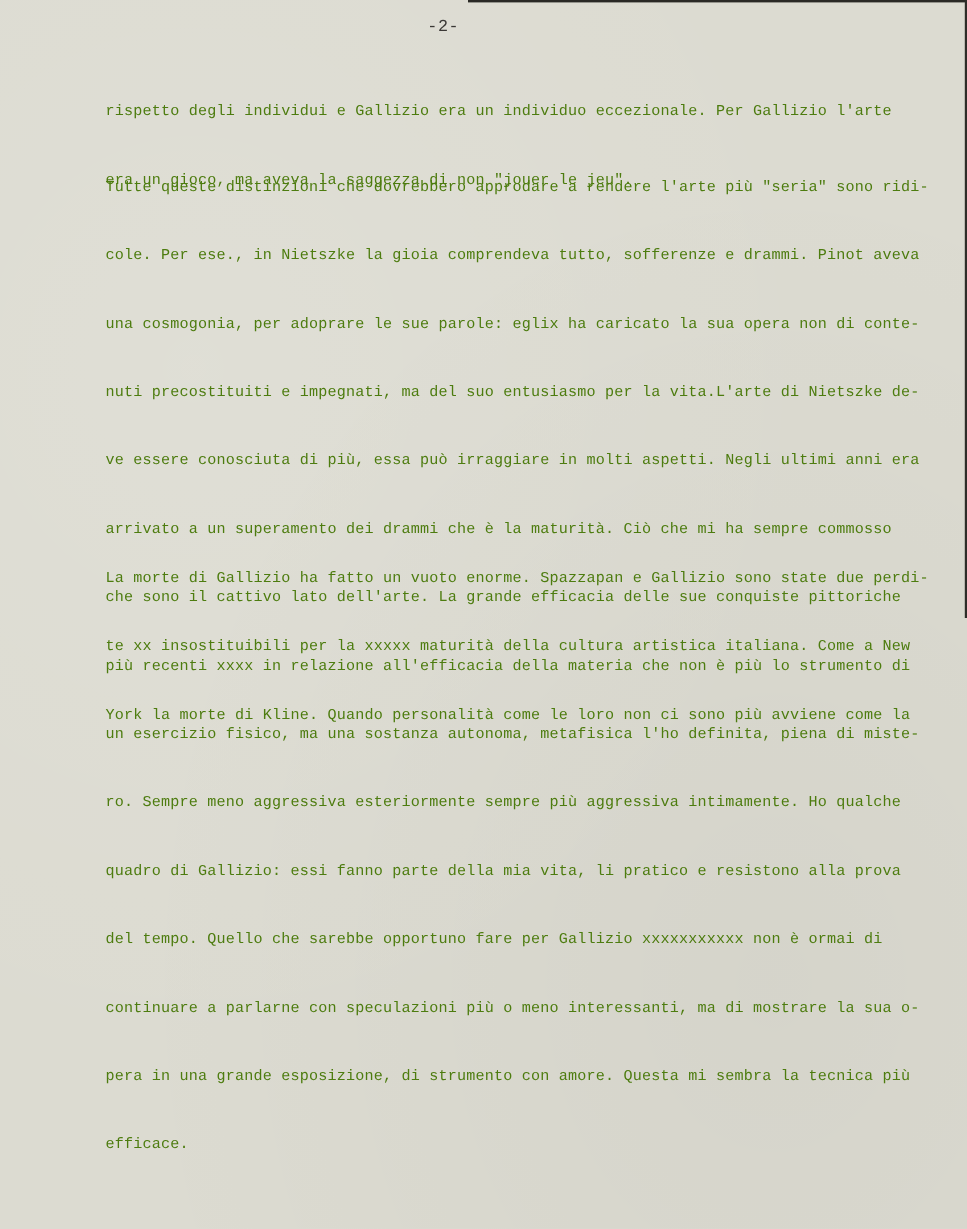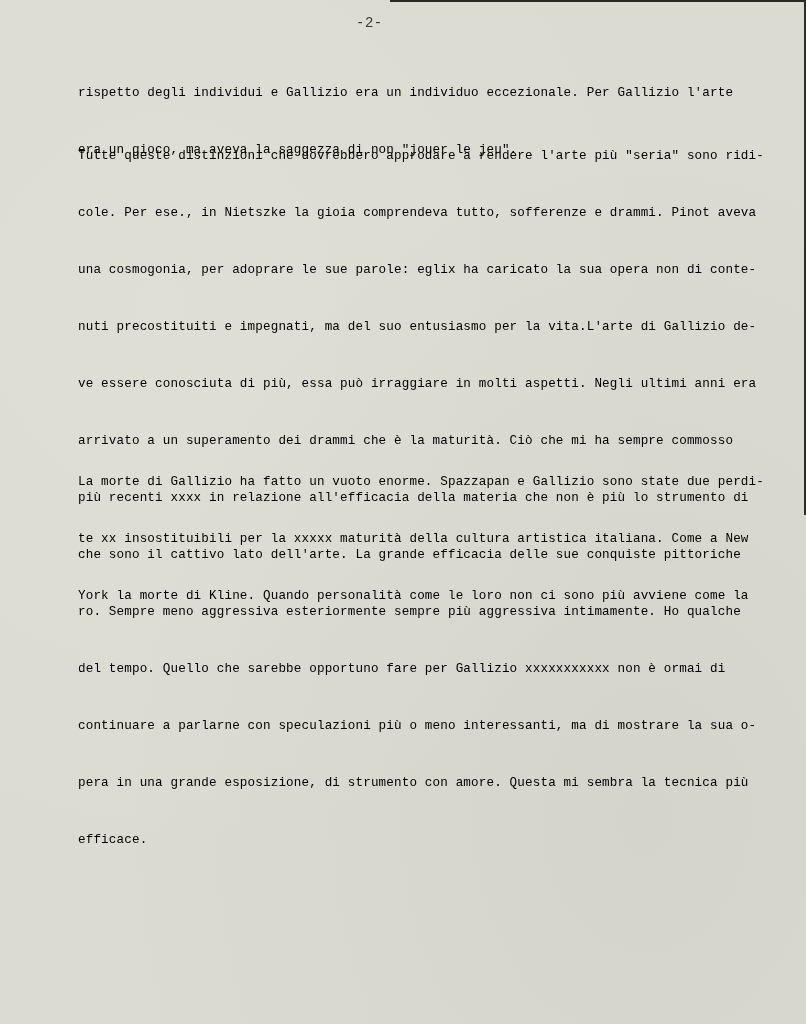--- a/index.html
+++ b/index.html
@@ -37,27 +37,27 @@
     .page-number {
       position: absolute;
       left: 356px;
       top: 15px;
       font-size: 14px;
       letter-spacing: 0.5px;
       color: #3a3835;
     }
     .paragraph {
       position: absolute;
-      left: 78px;
+      left: 88px;
       margin: 0;
       font-size: 12.6px;
       line-height: 19px;
       letter-spacing: 0.15px;
       white-space: pre;
-      color: #000000;
+      color: #4d7c0f;
       font-family: Liberation Mono, monospace;
     }
     .p1 { top: 46px; }
     .p2 { top: 109px; }
     .p3 { top: 435px; }
     .line {
       display: block;
       height: 19px;
     }
   </style>
@@ -71,26 +71,28 @@
 
 <div class="paragraph p1">
   <span class="line">rispetto degli individui e Gallizio era un individuo eccezionale. Per Gallizio l'arte</span>
   <span class="line">era un gioco, ma aveva la saggezza di non "jouer le jeu".</span>
 </div>
 
 <div class="paragraph p2">
   <span class="line">Tutte queste distinzioni che dovrebbero approdare a rendere l'arte più "seria" sono ridi-</span>
   <span class="line">cole. Per ese., in Nietszke la gioia comprendeva tutto, sofferenze e drammi. Pinot aveva</span>
   <span class="line">una cosmogonia, per adoprare le sue parole: eglix ha caricato la sua opera non di conte-</span>
-  <span class="line">nuti precostituiti e impegnati, ma del suo entusiasmo per la vita.L'arte di Gallizio de-</span>
+  <span class="line">nuti precostituiti e impegnati, ma del suo entusiasmo per la vita.L'arte di Nietszke de-</span>
   <span class="line">ve essere conosciuta di più, essa può irraggiare in molti aspetti. Negli ultimi anni era</span>
   <span class="line">arrivato a un superamento dei drammi che è la maturità. Ciò che mi ha sempre commosso</span>
+  <span class="line">che sono il cattivo lato dell'arte. La grande efficacia delle sue conquiste pittoriche</span>
   <span class="line">più recenti xxxx in relazione all'efficacia della materia che non è più lo strumento di</span>
-  <span class="line">che sono il cattivo lato dell'arte. La grande efficacia delle sue conquiste pittoriche</span>
+  <span class="line">un esercizio fisico, ma una sostanza autonoma, metafisica l'ho definita, piena di miste-</span>
   <span class="line">ro. Sempre meno aggressiva esteriormente sempre più aggressiva intimamente. Ho qualche</span>
+  <span class="line">quadro di Gallizio: essi fanno parte della mia vita, li pratico e resistono alla prova</span>
   <span class="line">del tempo. Quello che sarebbe opportuno fare per Gallizio xxxxxxxxxxx non è ormai di</span>
   <span class="line">continuare a parlarne con speculazioni più o meno interessanti, ma di mostrare la sua o-</span>
   <span class="line">pera in una grande esposizione, di strumento con amore. Questa mi sembra la tecnica più</span>
   <span class="line">efficace.</span>
 </div>
 
 <div class="paragraph p3">
   <span class="line">La morte di Gallizio ha fatto un vuoto enorme. Spazzapan e Gallizio sono state due perdi-</span>
   <span class="line">te xx insostituibili per la xxxxx maturità della cultura artistica italiana. Come a New</span>
   <span class="line">York la morte di Kline. Quando personalità come le loro non ci sono più avviene come la</span>

